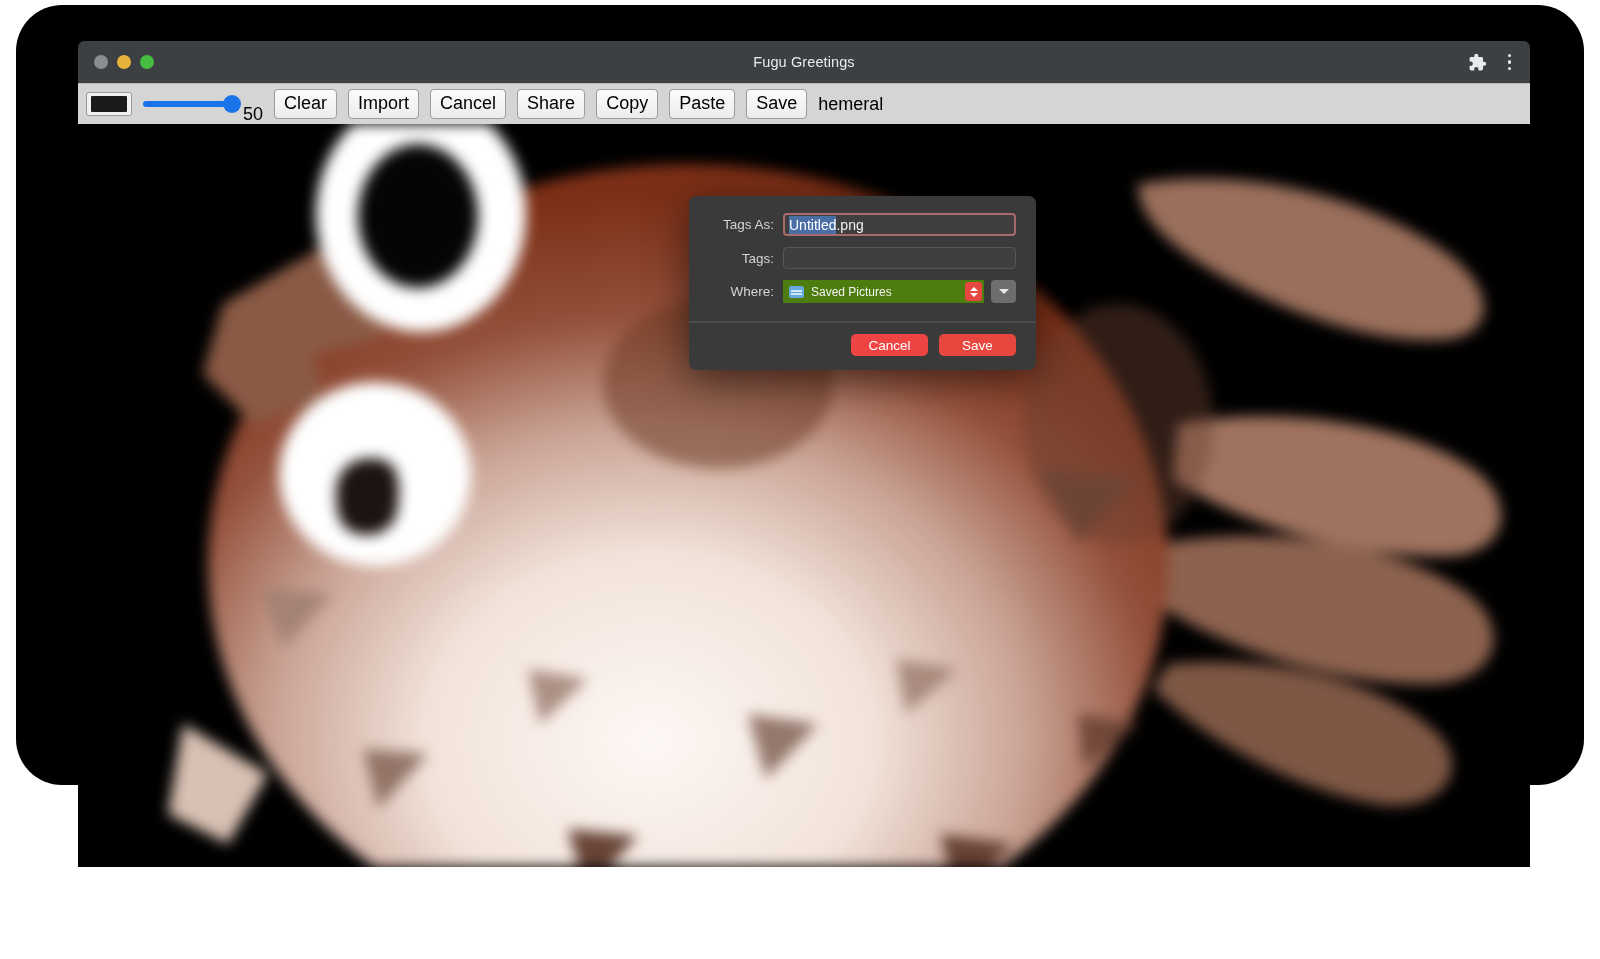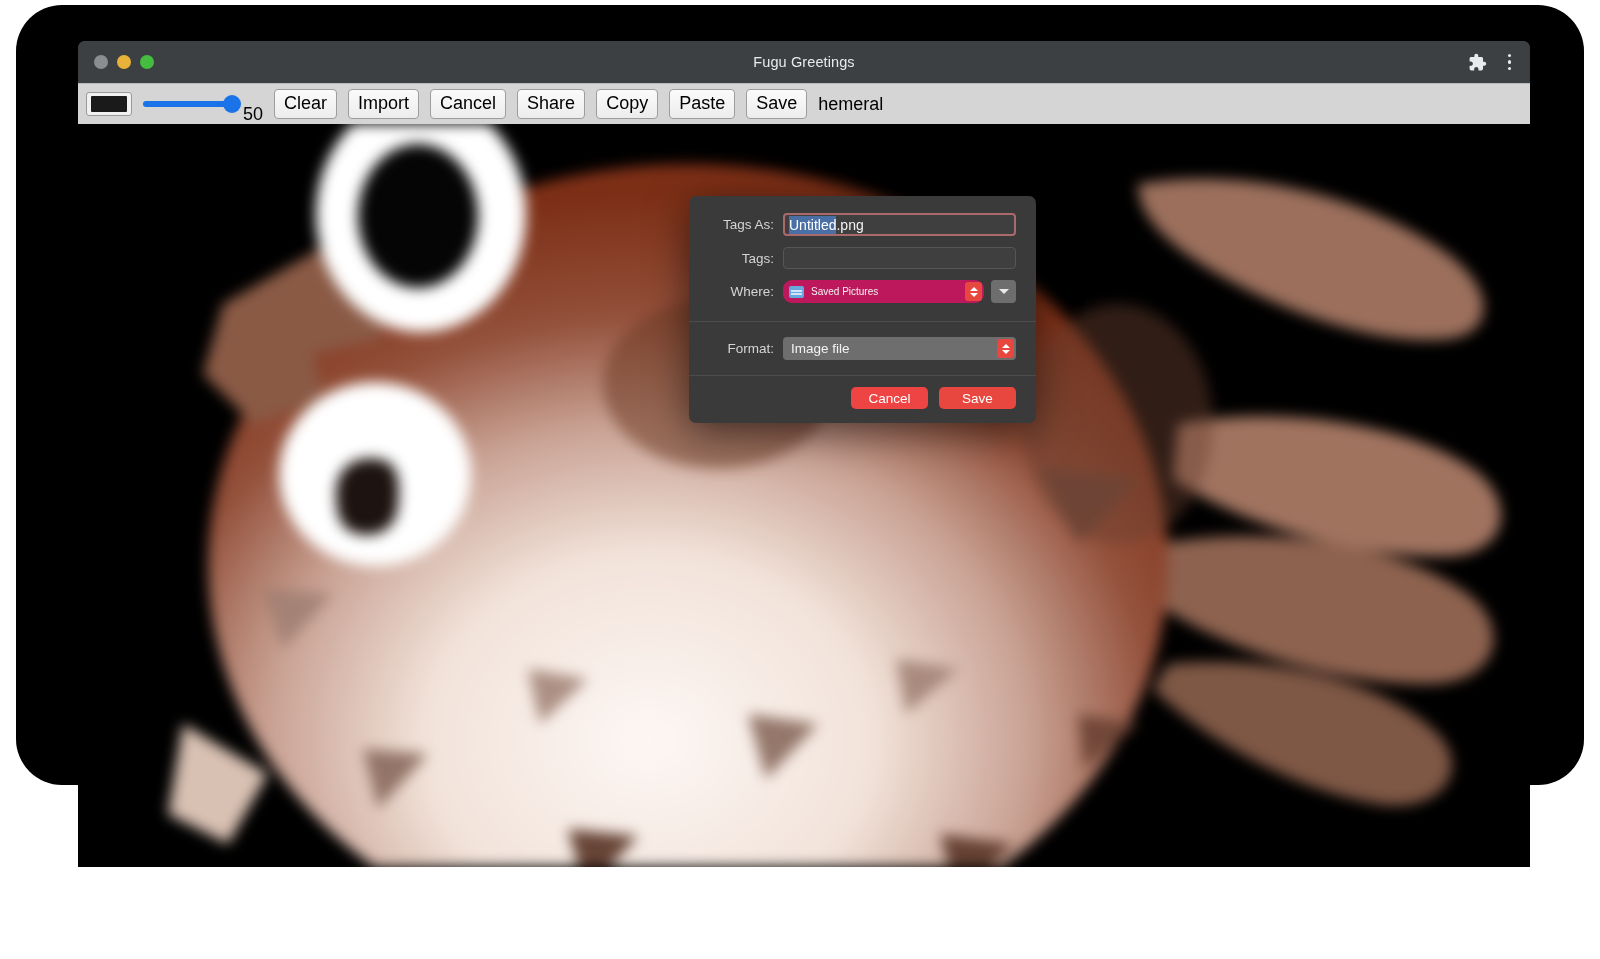--- a/index.html
+++ b/index.html
@@ -151,27 +151,27 @@
   }
   .name-sel { background: #4a6fa5; color: #ffffff; padding: 1px 0; }
   .tags-field {
     flex: 1; height: 22px;
     background: #3f3f3f;
     border: 1px solid #565656;
     border-radius: 4px;
   }
   .where-select {
     flex: 1; height: 23px;
-    background: #be185d;
-    border-radius: 9px;
+    background: #4d7c0f;
+    border-radius: 0;
     display: flex; align-items: center;
     padding-left: 6px;
     position: relative;
     color: #f2f2f2;
-    font-size: 10px;
+    font-size: 12px;
     overflow: hidden;
   }
   .folder-ico {
     width: 15px; height: 12px;
     background: #69a8de;
     border-radius: 2px;
     margin-right: 7px;
     position: relative;
     flex: none;
   }
@@ -378,32 +378,20 @@
               </span>
             </div>
             <div class="chev-btn">
               <i></i>
             </div>
           </div>
         </div>
 
         <div class="dlg-sep"></div>
 
-        <div class="format-block">
-          <div class="dlg-row" style="margin-bottom:0">
-            <div class="dlg-label">Format:</div>
-            <div class="format-select">
-              <span>Image file</span>
-              <span class="stepper">
-                <i class="up"></i>
-                  <i class="down"></i>
-              </span>
-            </div>
-          </div>
-        </div>
 
         <div class="dlg-sep"></div>
 
         <div class="dlg-actions">
           <button class="dlg-btn cancel">Cancel</button>
           <button class="dlg-btn save">Save</button>
         </div>
       </div>
     </div>
   </div>

